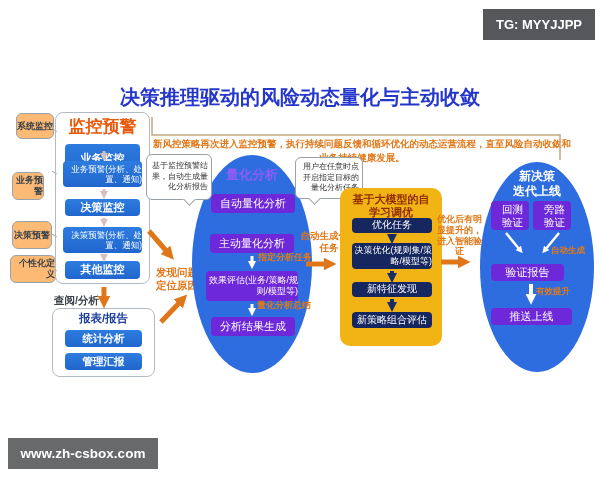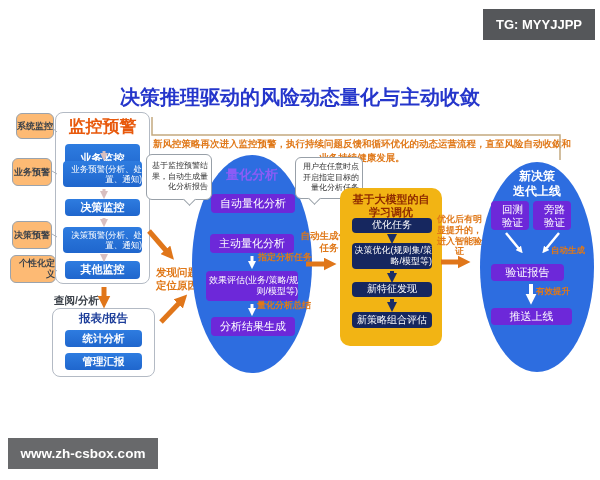--- a/index.html
+++ b/index.html
@@ -27,21 +27,21 @@
 </head>
 <body>
 
 <div id="stage">
 
   <div class="abs badge center" style="left:483px;top:9px;width:112px;height:31px;background:#55575a;">TG: MYYJJPP</div>
   <div class="abs" style="left:0;top:84px;width:600px;text-align:center;font-size:20px;font-weight:bold;color:#2536cb;">决策推理驱动的风险动态量化与主动收敛</div>
   <div class="abs o-label" style="left:150px;top:137px;width:424px;text-align:center;font-size:9.5px;line-height:1.45;">新风控策略再次进入监控预警，执行持续问题反馈和循环优化的动态运营流程，直至风险自动收敛和业务持续健康发展。</div>
 
   <div class="abs side-label center" style="left:16px;top:113px;width:38px;height:26px;">系统监控</div>
-  <div class="abs side-label center" style="left:12px;top:158px;width:40px;height:28px;">业务预警</div>
+  <div class="abs side-label center" style="left:12px;top:172px;width:32px;height:28px;">业务预警</div>
   <div class="abs side-label center" style="left:12px;top:221px;width:40px;height:28px;">决策预警</div>
   <div class="abs side-label center" style="left:10px;top:255px;width:46px;height:28px;">个性化定义</div>
 
   <div class="abs panel" style="left:55px;top:112px;width:95px;height:172px;"></div>
   <div class="abs" style="left:55px;top:115px;width:95px;text-align:center;font-size:17px;font-weight:bold;color:#e8590c;">监控预警</div>
   <div class="abs node center" style="left:65px;top:132px;width:75px;height:29px;margin-top:12px;">业务监控</div>
   <div class="abs node node-sm center" style="left:63px;top:161px;width:79px;height:26px;">业务预警(分析、处置、通知)</div>
   <div class="abs node center" style="left:65px;top:199px;width:75px;height:17px;">决策监控</div>
   <div class="abs node node-sm center" style="left:63px;top:227px;width:79px;height:26px;">决策预警(分析、处置、通知)</div>
   <div class="abs node center" style="left:65px;top:261px;width:75px;height:18px;">其他监控</div>

